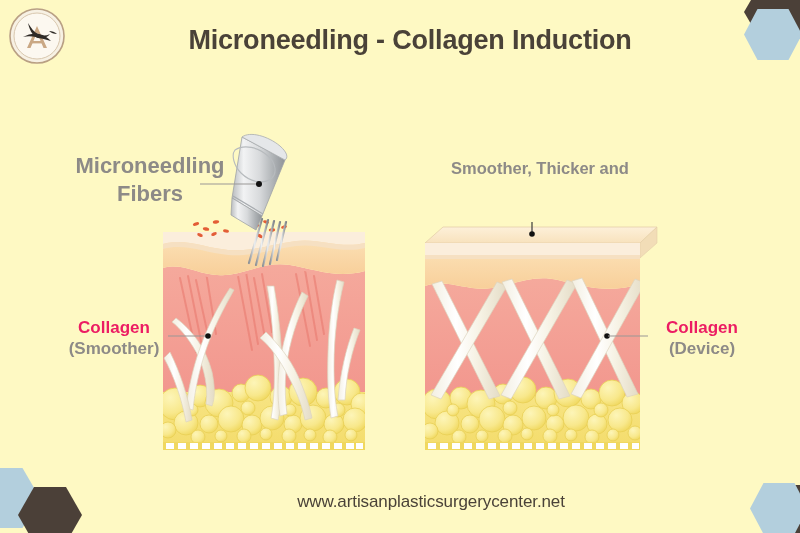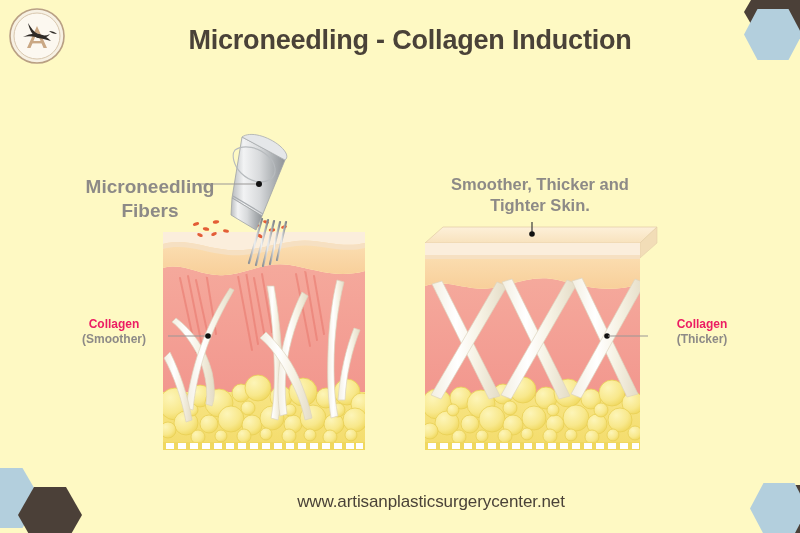--- a/index.html
+++ b/index.html
@@ -29,28 +29,28 @@
 
   
   #footer-url{
     position:absolute;left:0;top:492px;width:800px;text-align:center;
     font-size:17px;font-weight:normal;color:#4a4238;letter-spacing:-0.1px;padding-left:31px;
   }
 
   
   .lbl{position:absolute;}
   #lbl-device{
-    left:60px;top:175px;width:180px;text-align:center;
-    font-size:19px;font-weight:bold;color:#8d8a87;line-height:1.25;
+    left:60px;top:152px;width:180px;text-align:center;
+    font-size:22px;font-weight:bold;color:#8d8a87;line-height:1.25;
   }
   #lbl-result{
-    left:425px;top:174px;width:230px;text-align:center;
+    left:425px;top:158px;width:230px;text-align:center;
     font-size:16.5px;font-weight:bold;color:#8d8a87;line-height:1.25;
   }
-  .lbl-collagen{font-size:12px;font-weight:bold;line-height:1.25;}
+  .lbl-collagen{font-size:17px;font-weight:bold;line-height:1.25;}
   .lbl-collagen .big{color:#ec1c63;display:block;}
   .lbl-collagen .sub{color:#8d8a87;display:block;}
   #lbl-atrophy{left:62px;top:317px;width:104px;text-align:center;}
   #lbl-fibers{left:650px;top:317px;width:104px;text-align:center;}
 
   
   #art{position:absolute;left:0;top:0;width:800px;height:533px;}
 </style>
 </head>
 <body>
@@ -401,28 +401,27 @@
     </g>
   </svg>
 
   <div class="lbl" id="lbl-device">
     <div>Microneedling</div>
     <div>Fibers</div>
   </div>
 
   <div class="lbl" id="lbl-result">
     <div>Smoother, Thicker and</div>
-    <div>Tighter Skin.</div>
   </div>
 
   <div class="lbl lbl-collagen" id="lbl-atrophy">
     <span class="big">Collagen</span>
     <span class="sub">(Smoother)</span>
   </div>
 
   <div class="lbl lbl-collagen" id="lbl-fibers">
     <span class="big">Collagen</span>
-    <span class="sub">(Thicker)</span>
+    <span class="sub">(Device)</span>
   </div>
 
   <div id="footer-url">www.artisanplasticsurgerycenter.net</div>
 
 </div>
 
 </body></html>

